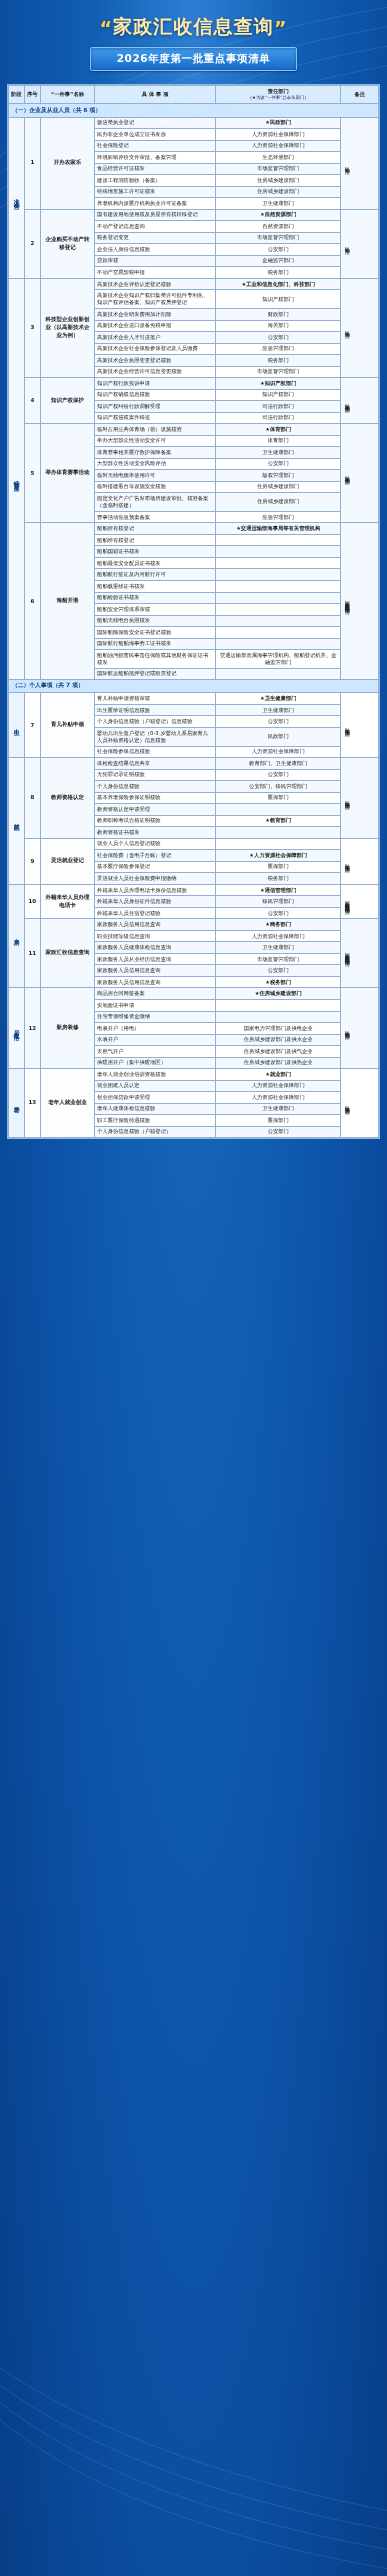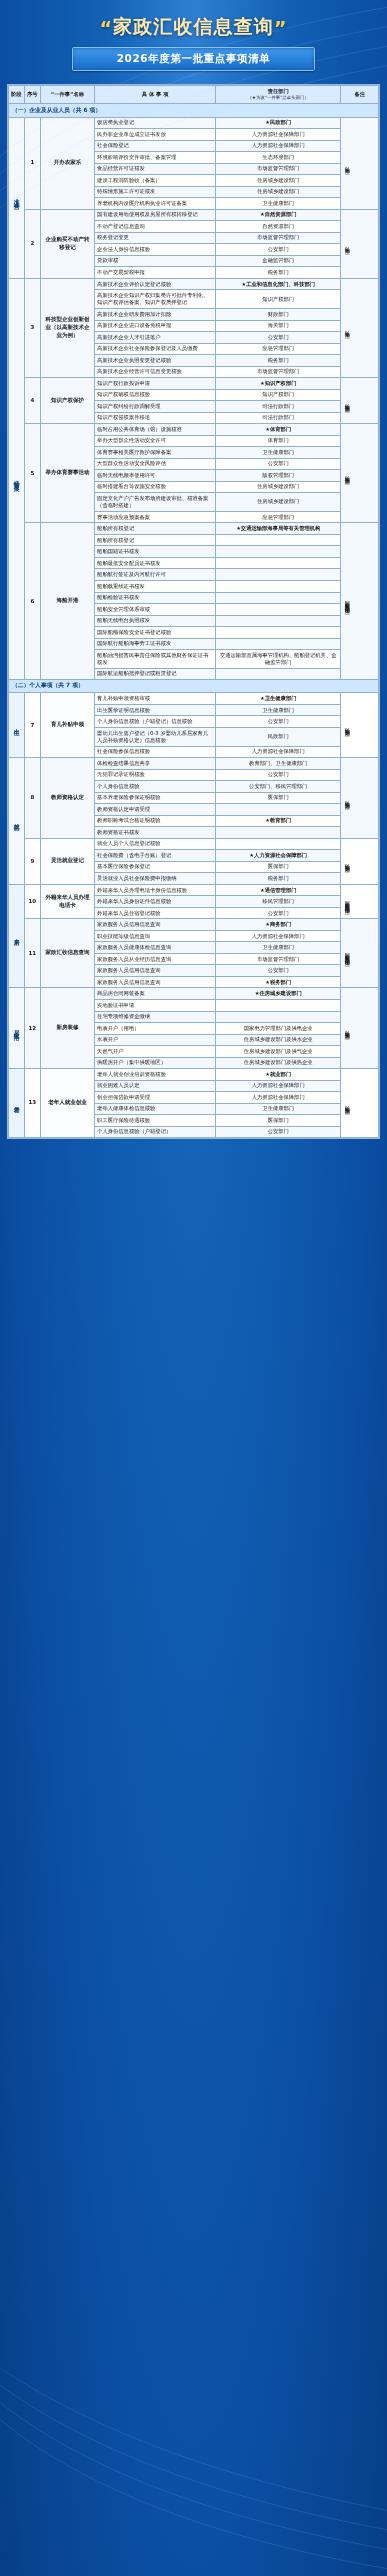--- a/index.html
+++ b/index.html
@@ -23,21 +23,21 @@
   
   .header { position:relative; padding:14.4px 0 5.5px; text-align:center; }
   .title-main {
     font-size:19px; font-weight:bold; letter-spacing:1.1px;
     color:#ffe9a8;
     text-shadow:0 1.1px 3.3px rgba(0,0,0,.45);
     font-family:"DejaVu Sans", sans-serif;
   }
   .quote { color:#ffd24d; font-size:19px; vertical-align:middle; }
   .title-sub {
-    margin:6.6px auto 0; width:243px; padding:3.9px 0;
+    margin:6.6px auto 0; width:207px; padding:3.9px 0;
     background:linear-gradient(180deg,#3f9cf0 0%, #1769c6 100%);
     border:0.6px solid #7fc4ff;
     border-radius:1.7px;
     color:#ffffff; font-size:10.5px; font-weight:bold; letter-spacing:0.6px;
     box-shadow:0 1.1px 3.3px rgba(0,0,0,.3) inset, 0 0.6px 1.7px rgba(0,0,0,.35);
     font-family:"DejaVu Sans", sans-serif;
   }
 
   
   .table-wrap { margin:7.7px 6.6px 16.6px; background:#ffffff; border:0.6px solid #9ab8d8; }

